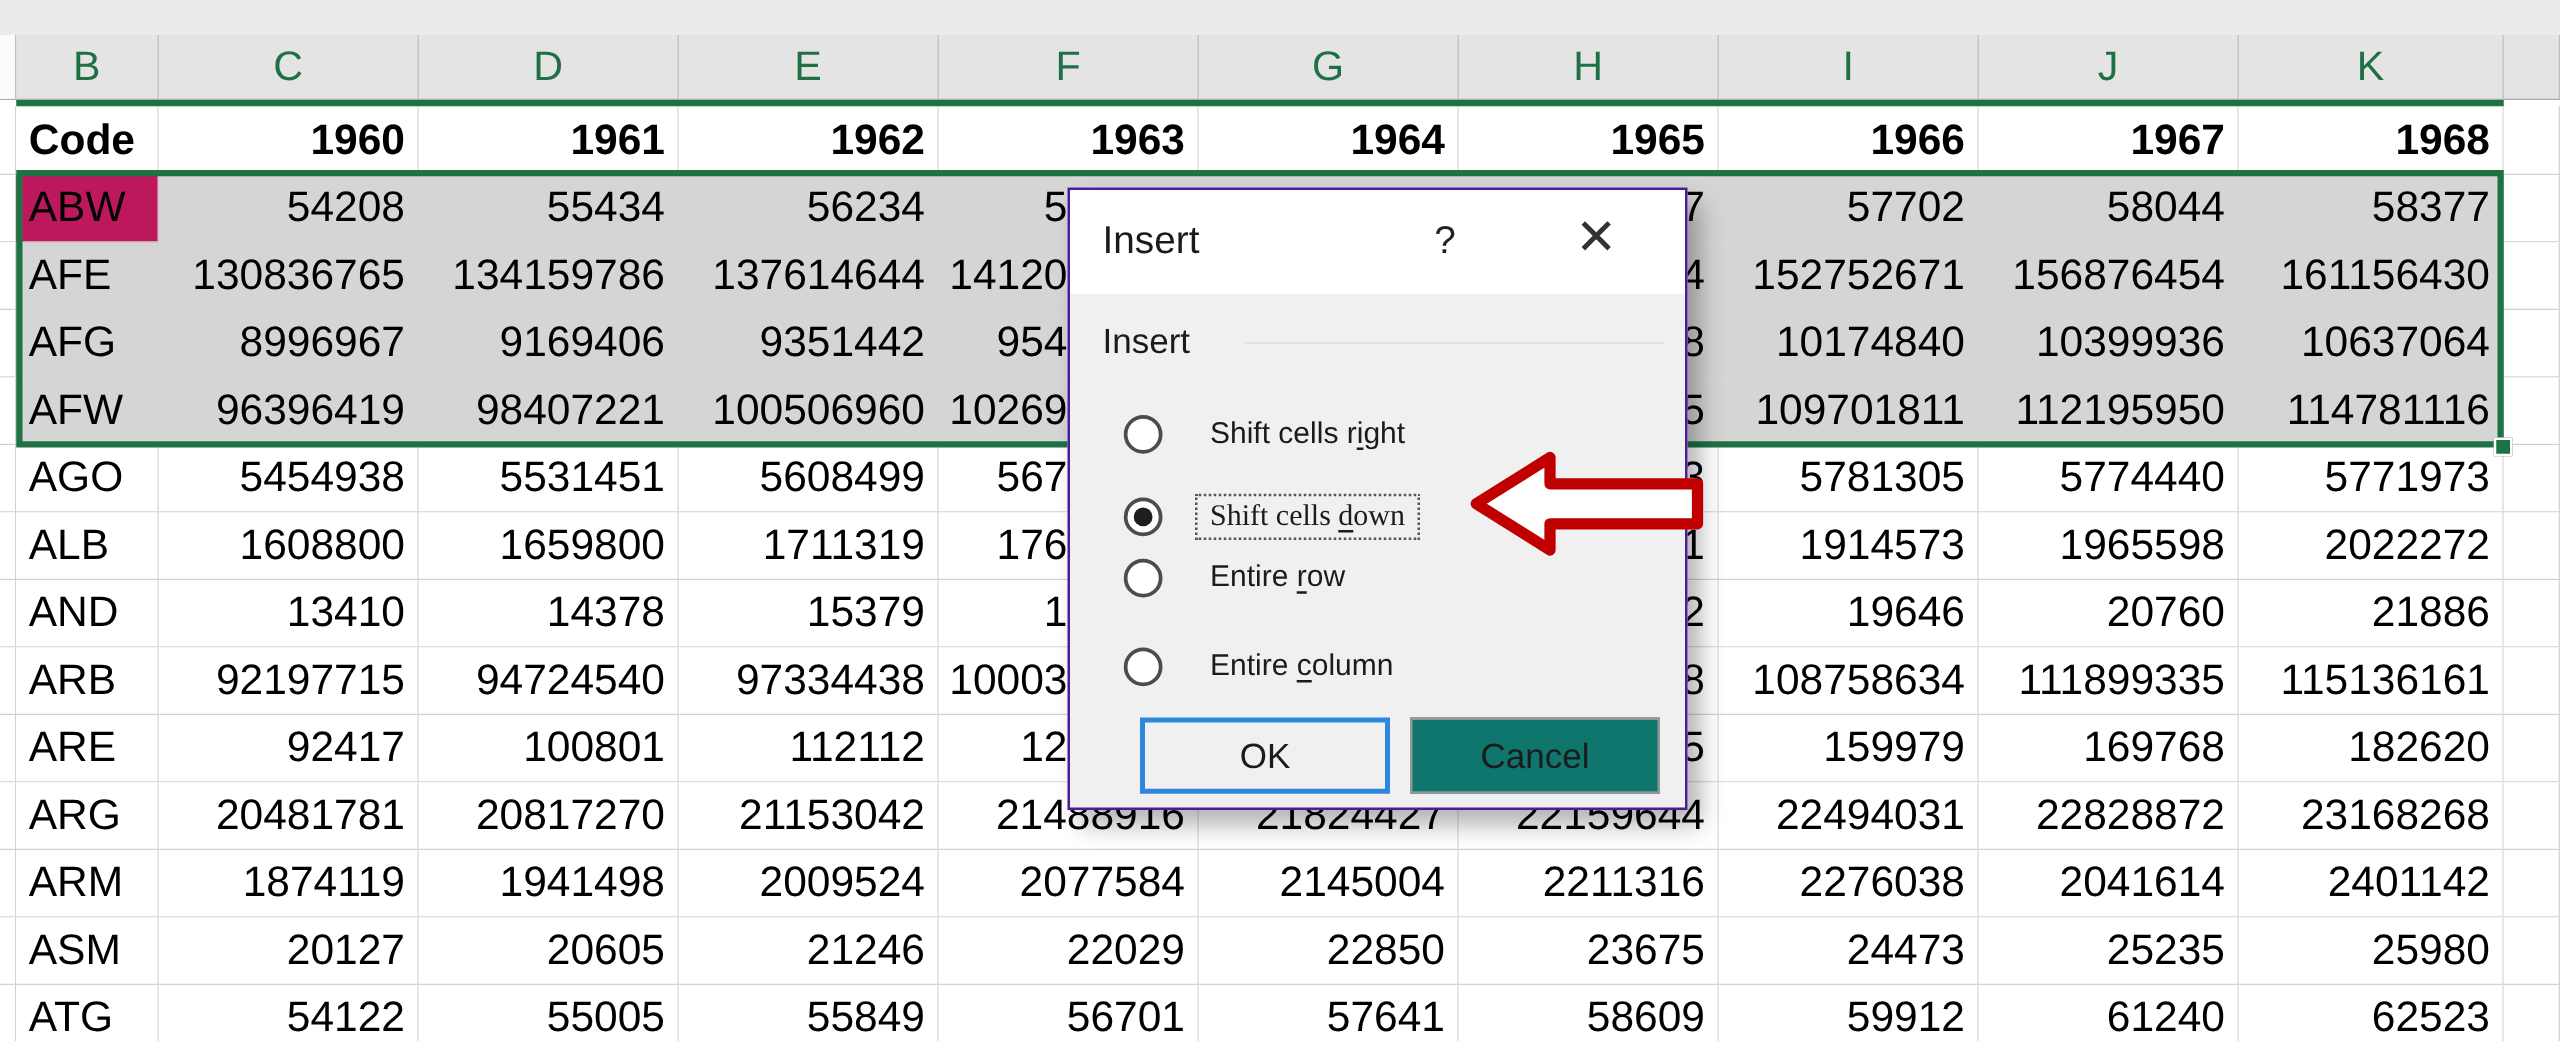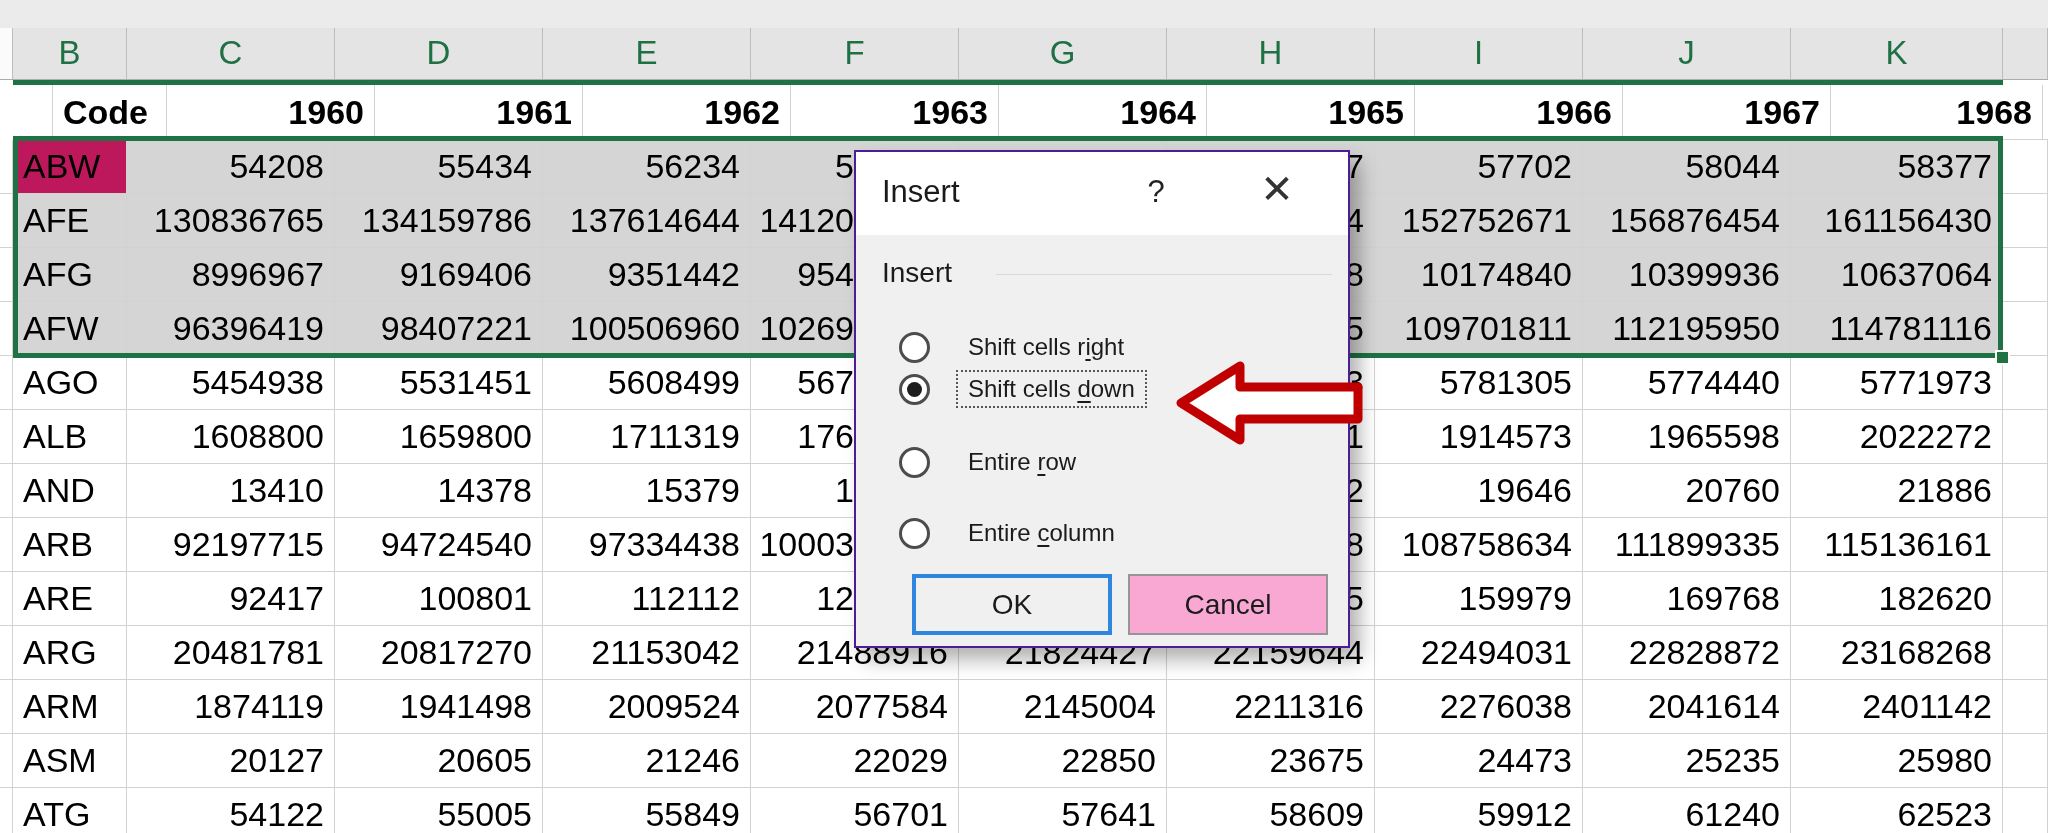--- a/index.html
+++ b/index.html
@@ -22,21 +22,21 @@
   .bandcell.sliver-l{background:#fbfbfb;}
   .band-underline{
     position:absolute;left:13px;top:80px;width:1990px;height:5px;background:#1f7244;z-index:3;
   }
   
   .rows{position:absolute;left:0;top:85px;width:2048px;}
   .row{
     display:grid;grid-template-columns:13px 114px repeat(8,208px) 212px 45px;
     height:54px;
   }
-  .row.coderow{height:55px;padding-left:40px;}
+  .row.coderow{height:55px;}
   .cell{
     box-sizing:border-box;border-right:1px solid #d2d2d2;border-bottom:1px solid #d2d2d2;
     font-size:34px;color:#000;line-height:53px;white-space:nowrap;overflow:hidden;
     background:#fff;
   }
   .coderow .cell{line-height:54px;}
   .cell.num{text-align:right;padding-right:10px;}
   .cell.code{text-align:left;padding-left:10px;}
   .cell.hdr{font-weight:bold;}
   .cell.sliver{border-right:1px solid #d2d2d2;background:#fff;}
@@ -71,21 +71,21 @@
   }
   .radio.checked::after{
     content:"";position:absolute;left:5px;top:5px;width:15px;height:15px;border-radius:50%;background:#1e1e1e;
   }
   .opt-label{font-size:24px;margin-left:26px;padding:3px 10px;border:2px solid transparent;}
   .opt-label.focused{border:2px dotted #555;}
   .opt u{text-underline-offset:4px;}
   .btn{
     position:absolute;top:422px;width:200px;height:61px;box-sizing:border-box;
     font-size:28px;display:flex;align-items:center;justify-content:center;
-    background:#f9a8d4;
+    background:#0f766e;
   }
   .btn-ok{left:44px;border:4px solid #2e86de;background:#f0f0f0;margin-left:12px;}
   .btn-cancel{left:272px;border:2px solid #969696;}
   
   .arrow-svg{position:absolute;left:0;top:0;width:2048px;height:833px;z-index:20;pointer-events:none;}
 </style>
 </head>
 <body>
 
 <div class="topstrip"></div>
@@ -314,21 +314,21 @@
     <div class="dlg-help">?</div>
     <div class="dlg-close">✕</div>
   </div>
   <div class="dlg-group-label">Insert</div>
   <div class="dlg-group-line"></div>
   <div id="dlg-options">
       <div class="opt" style="top: 170px;">
         <span class="radio"></span>
         <span class="opt-label">Shift cells r<u>i</u>ght</span>
       </div>
-      <div class="opt" style="top: 212px;">
+      <div class="opt" style="top: 236px; font-family: Liberation Serif, serif;">
         <span class="radio checked"></span>
         <span class="opt-label focused">Shift cells <u>d</u>own</span>
       </div>
       <div class="opt" style="top: 285px;">
         <span class="radio"></span>
         <span class="opt-label">Entire <u>r</u>ow</span>
       </div>
       <div class="opt" style="top: 356px; justify-content: center;">
         <span class="radio"></span>
         <span class="opt-label">Entire <u>c</u>olumn</span>

